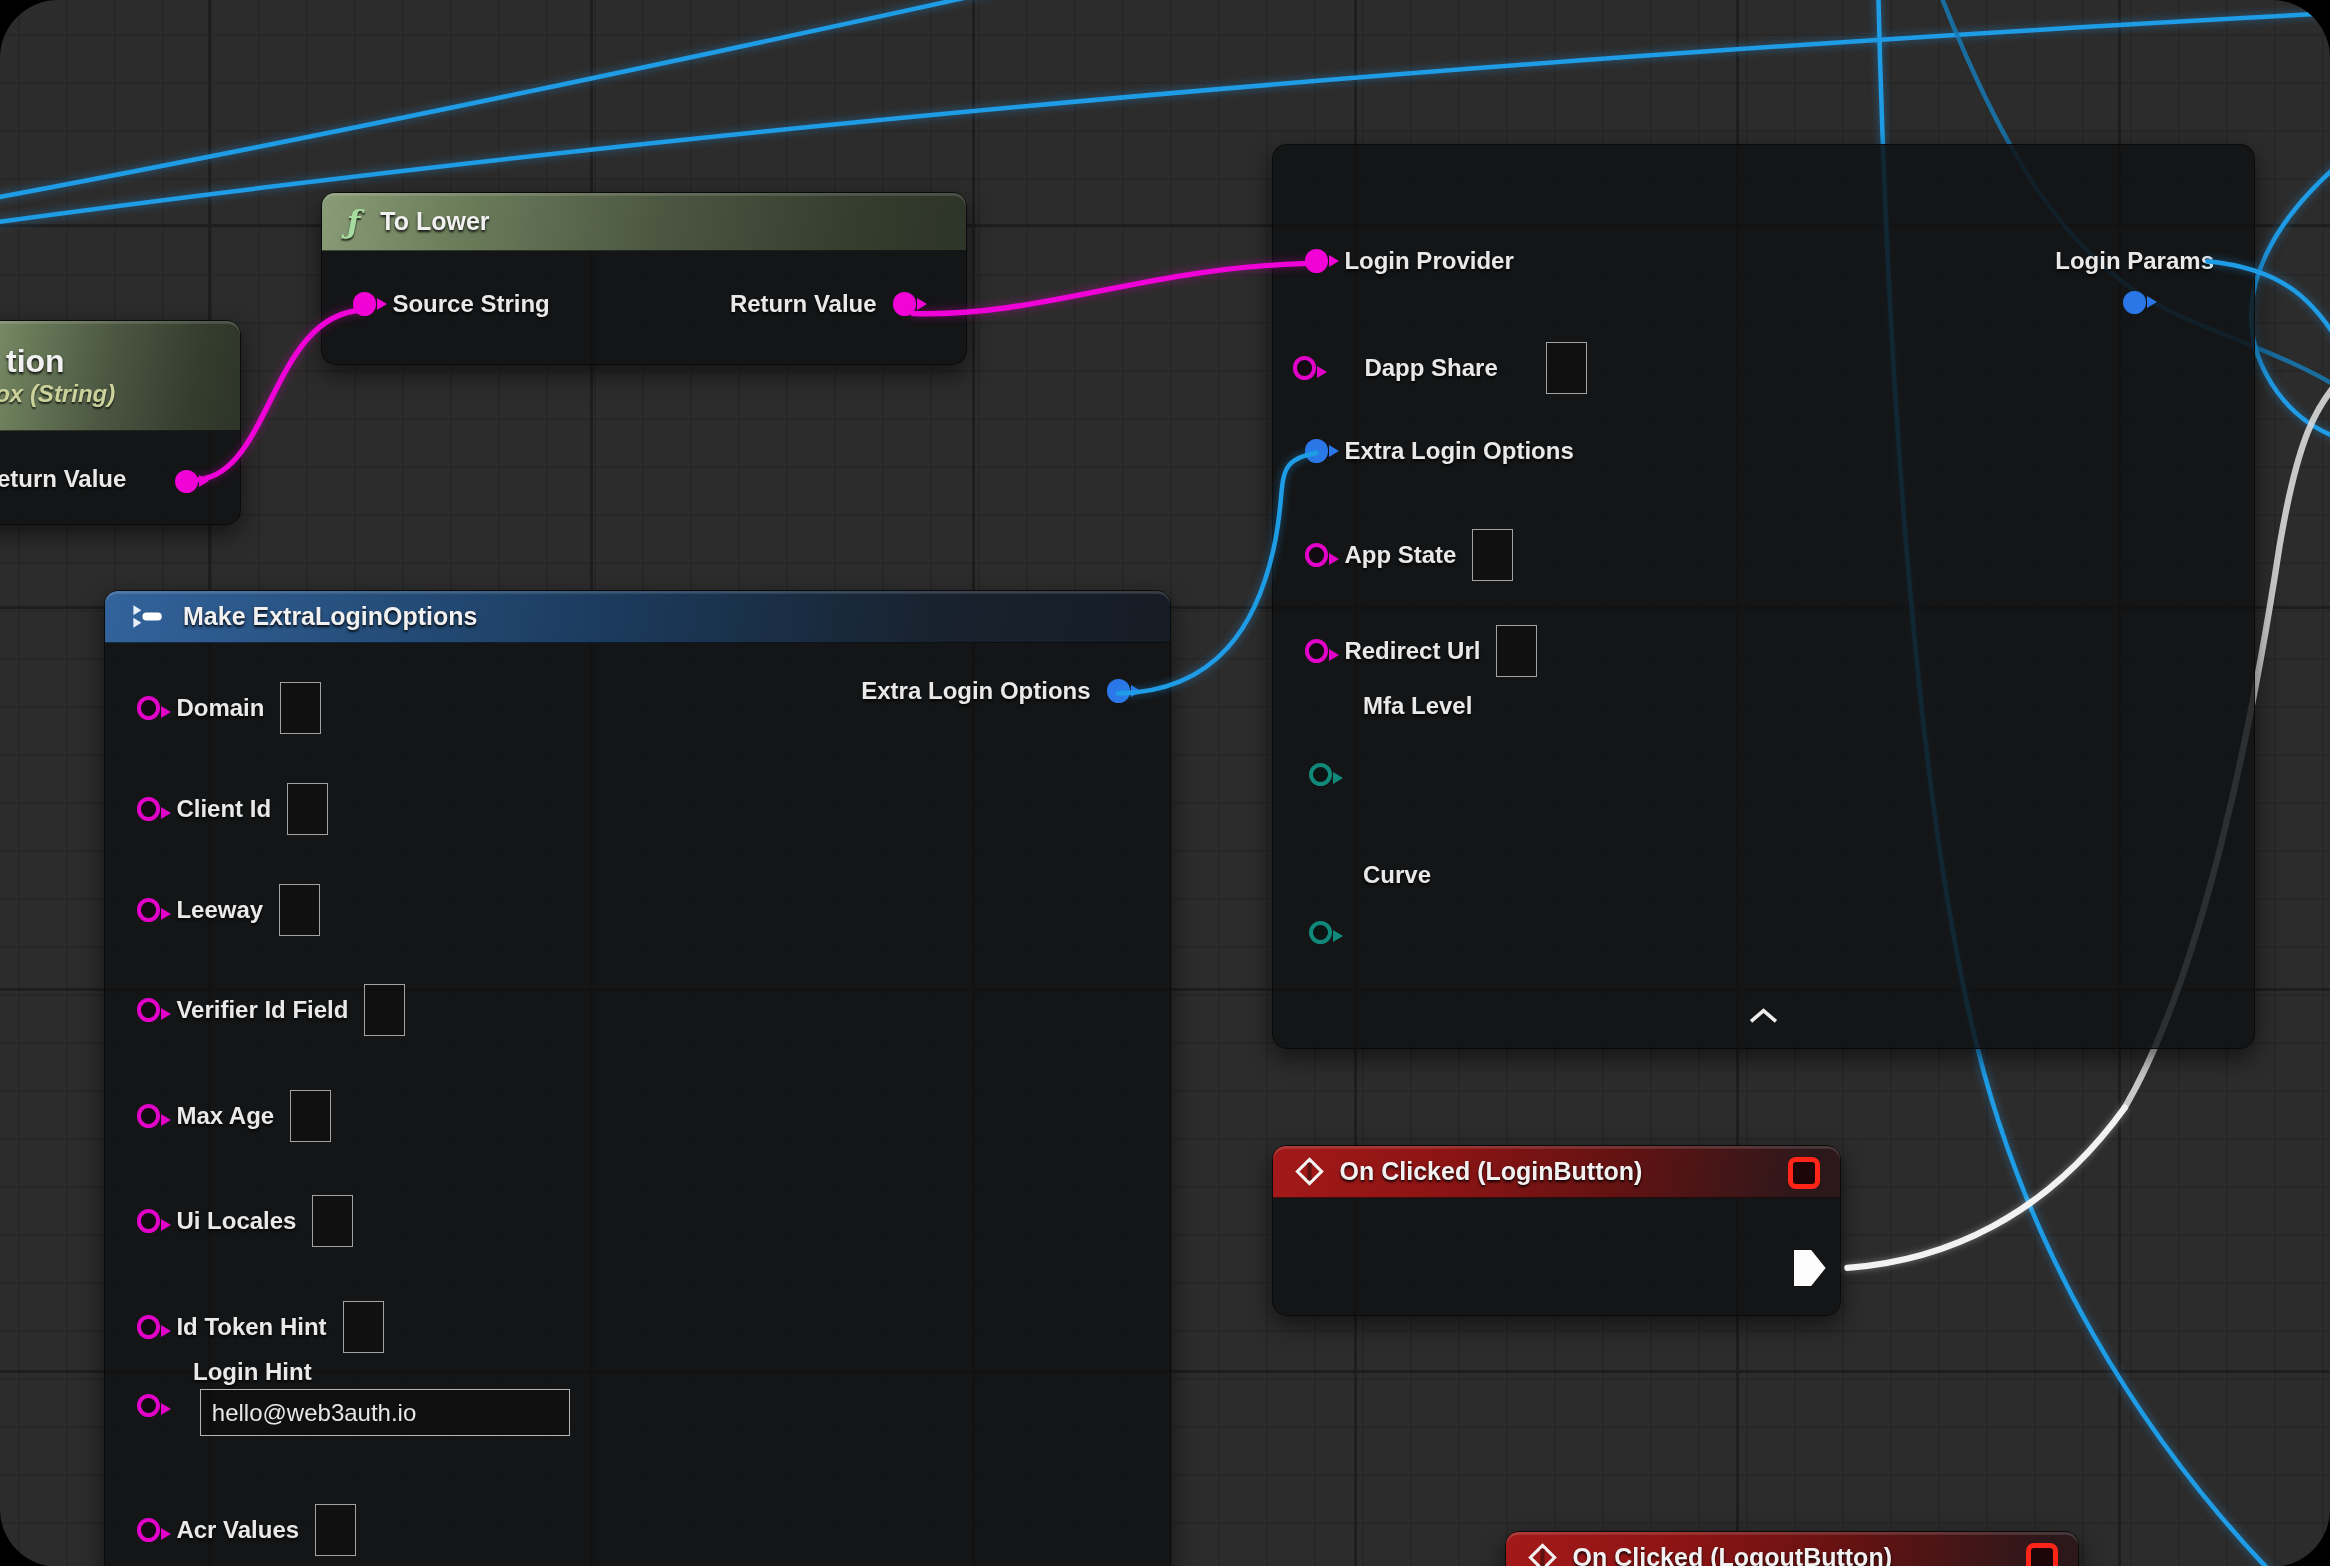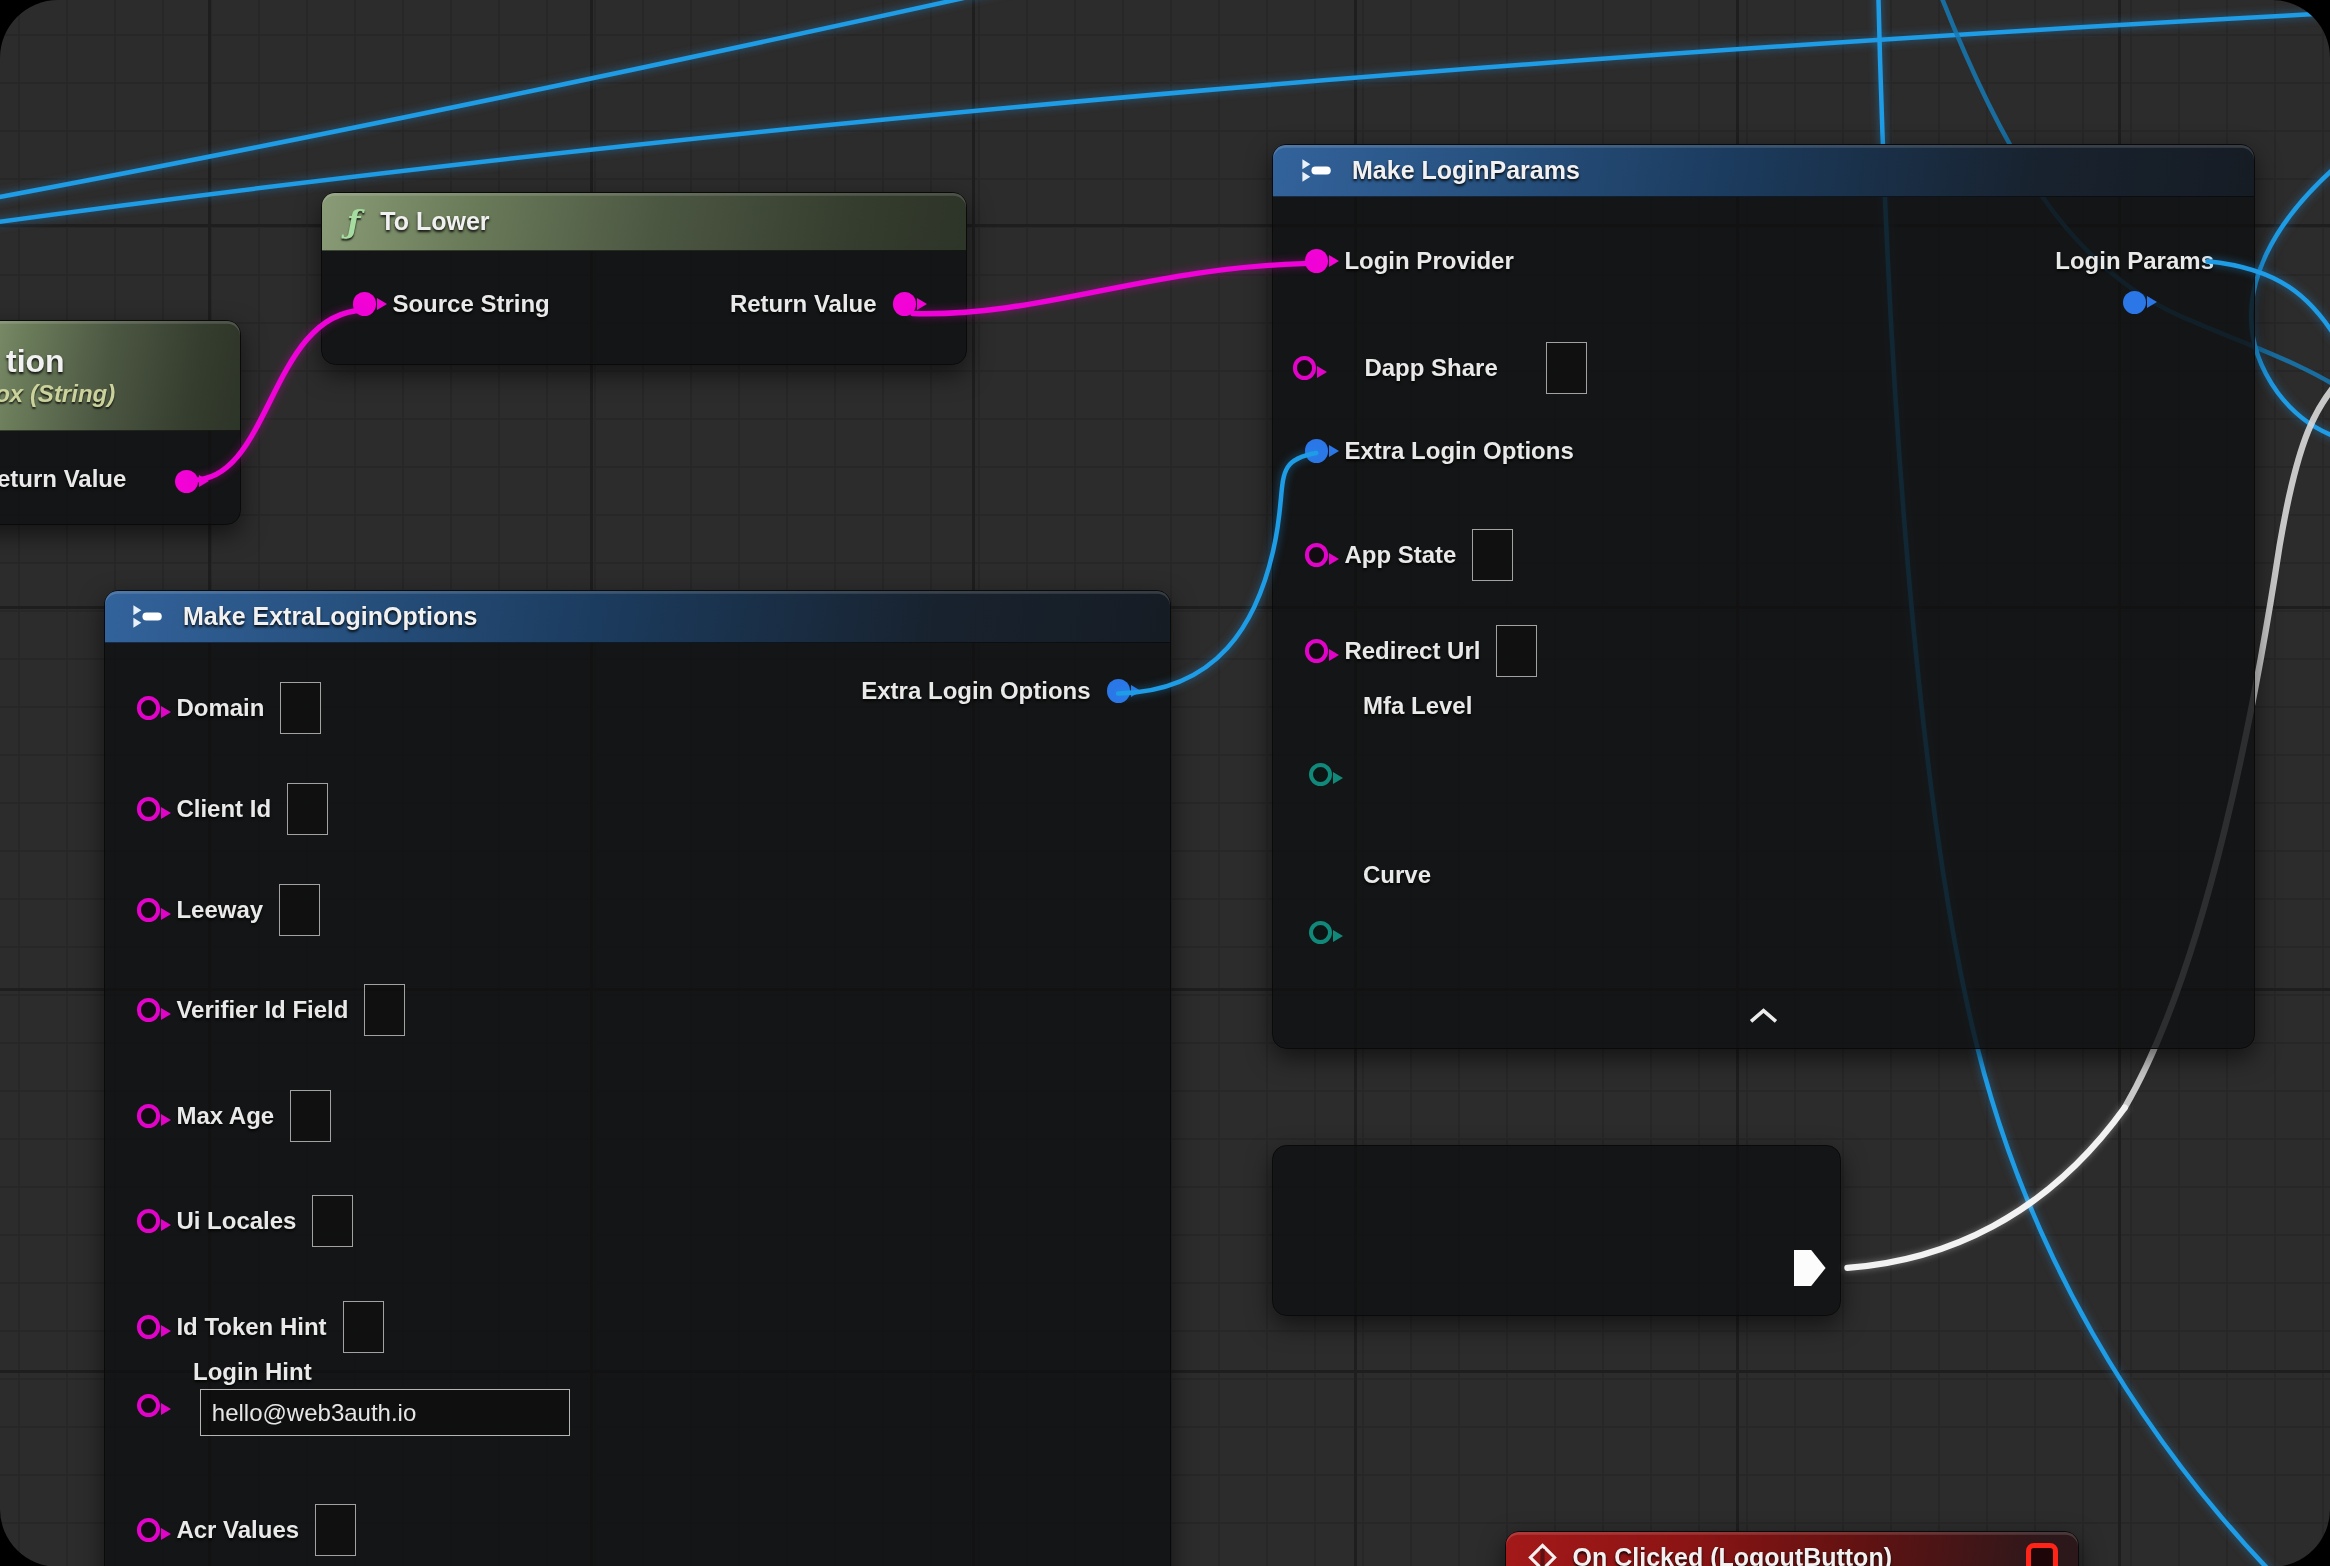--- a/index.html
+++ b/index.html
@@ -154,28 +154,20 @@
       <span class="ebox"></span>
     </div>
 
     <div class="row-out" style="right:40px;top:86px;">
       <span class="plabel">Extra Login Options</span>
       <span class="pin p-blue-f"></span>
     </div>
   </div>
 
   <div class="node" style="left:1272px;top:144px;width:983px;height:905px;">
-    <div class="hdr hdr-blue" style="padding-left:25px;gap:18px;">
-      <svg width="36" height="25" viewBox="0 0 30 22">
-        <path d="M3 1 l7 4.5 L3 10 Z" fill="#e8f0fa"></path>
-            <path d="M3 12 l7 4.5 L3 21 Z" fill="#e8f0fa"></path>
-        <rect x="11" y="7.5" width="17" height="7" rx="3.5" fill="#ffffff"></rect>
-      </svg>
-      <span class="hdr-title">Make LoginParams</span>
-    </div>
 
     <div class="row" style="left:32px;top:102px;">
       <span class="pin p-pink-f"></span>
       <span class="plabel">Login Provider</span>
     </div>
     <div class="row" style="left:20px;top:197px;gap:48px;">
       <span class="pin p-pink-r"></span>
       <span class="plabel">Dapp Share</span>
       <span class="ebox"></span>
     </div>
@@ -204,20 +196,28 @@
       <polyline points="3,15 17,3 31,15" fill="none" stroke="#ececec" stroke-width="4"></polyline>
     </svg>
 
     <div class="row-out" style="right:40px;top:102px;flex-direction:column;">
       <span class="plabel">Login Params</span>
       <span class="pin p-blue-f"></span>
     </div>
   </div>
 
   <div class="node" style="left:1272px;top:1145px;width:569px;height:171px;">
+    <div class="hdr hdr-red" style="padding-left:21.6px;gap:16px;">
+      <svg width="29" height="29" viewBox="0 0 24 24">
+        <path d="M12 2 L22 12 L12 22 L2 12 Z" fill="none" stroke="#f2f2f2" stroke-width="2.6"></path>
+        <path d="M12 5 L12 19" stroke="#5c1212" stroke-width="3.4"></path>
+      </svg>
+      <span class="hdr-title">On Clicked (LoginButton)</span>
+      <span class="bindicon" style="right:20px;top:10.8px;"></span>
+    </div>
     <span class="execpin" style="right:14.4px;top:104px;"></span>
   </div>
 
   <div class="node" style="left:1505px;top:1531px;width:574px;height:108px;">
     <div class="hdr hdr-red" style="padding-left:21.6px;gap:16px;">
       <svg width="29" height="29" viewBox="0 0 24 24">
         <path d="M12 2 L22 12 L12 22 L2 12 Z" fill="none" stroke="#f2f2f2" stroke-width="2.6"></path>
         <path d="M12 5 L12 19" stroke="#5c1212" stroke-width="3.4"></path>
       </svg>
       <span class="hdr-title">On Clicked (LogoutButton)</span>

